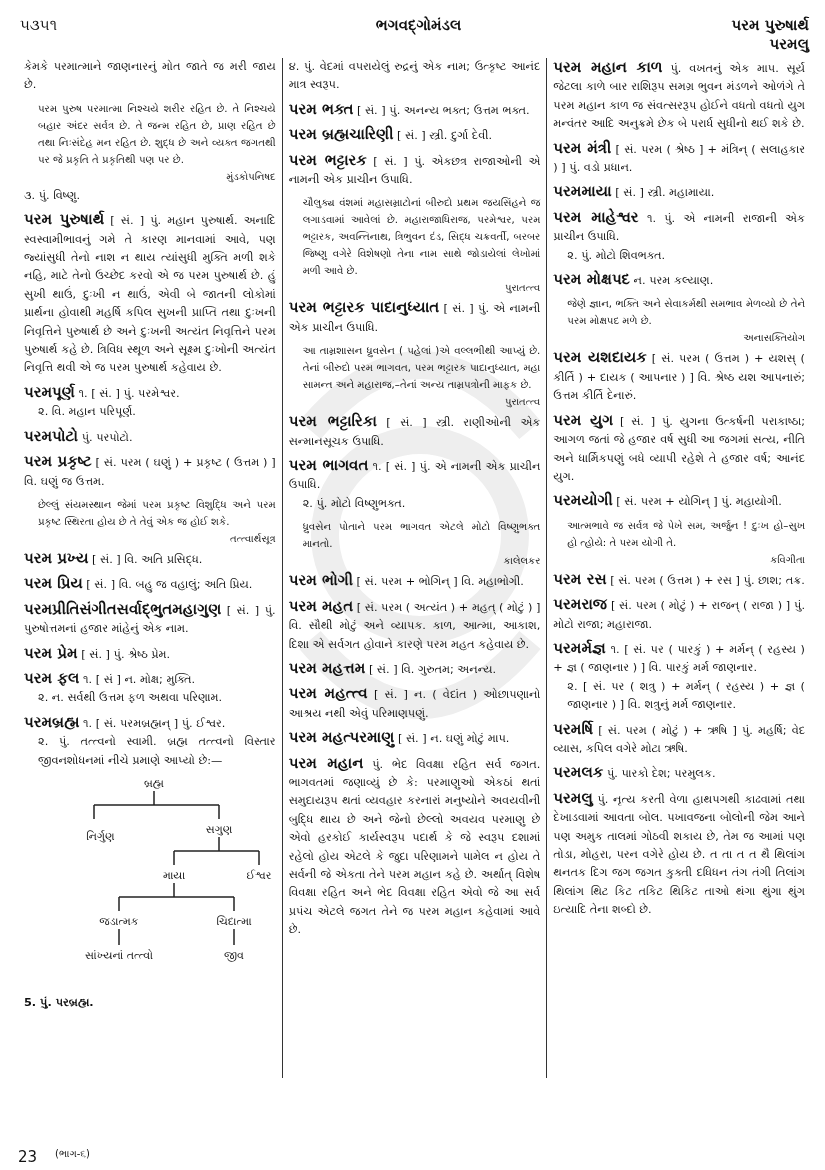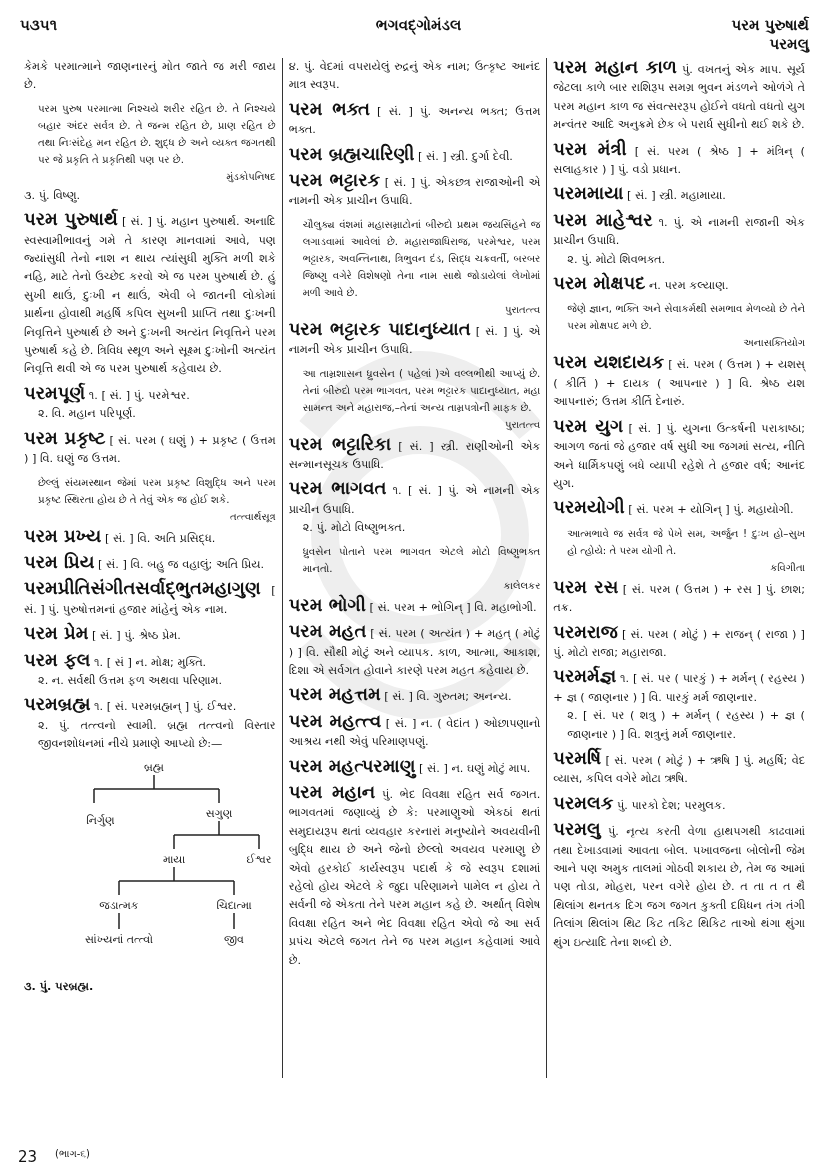--- a/index.html
+++ b/index.html
@@ -5,28 +5,28 @@
   html, body { margin: 0; padding: 0; background: #ffffff; }
   body {
     width: 825px; height: 1170px; position: relative; overflow: hidden;
     font-family: "DejaVu Sans", sans-serif; color: #111;
   }
   .watermark {
     position: absolute; left: 270px; top: 320px; width: 300px; height: 430px;
     pointer-events: none;
   }
   .header { position: absolute; top: 14px; left: 20px; right: 16px; height: 40px; }
-  .hdr-left { position: absolute; left: 0; top: 2px; font-weight: bold; font-size: 15px; }
+  .hdr-left { position: absolute; left: 0; top: 2px; font-weight: normal; font-size: 15px; }
   .hdr-center { position: absolute; left: 8px; right: 0; top: 2px; text-align: center; font-weight: bold; font-size: 15px; }
   .hdr-right { position: absolute; right: 0; top: 2px; text-align: right; font-weight: bold; font-size: 15px; line-height: 19px; }
   .columns { position: absolute; top: 58px; left: 18px; right: 14px; height: 1020px; display: flex; }
   .col { flex: 1 1 0; padding: 0 6px; box-sizing: border-box; font-size: 11.3px; line-height: 18.4px; overflow: hidden; }
   .col + .col { border-left: 1.5px solid #333; }
   .entry { margin: 0 0 5px 0; text-align: justify; }
-  .hw { font-weight: bold; font-size: 18px; }
+  .hw { font-weight: bold; font-size: 15px; }
   .body-text { }
   .sub { padding-left: 14px; }
   .quote { padding-left: 14px; font-size: 10.2px; line-height: 17px; margin: 2px 0 2px 0; text-align: justify; }
   .src { display: block; text-align: right; font-size: 10px; }
   .tree { position: relative; height: 215px; margin: 4px 0 4px 0; font-size: 11px; }
   .tnode { position: absolute; white-space: nowrap; transform: translateX(-50%); }
   .tree svg { position: absolute; left: 0; top: 0; }
   .footer { position: absolute; left: 18px; top: 1148px; font-size: 15px; }
   .footer small { font-size: 10px; vertical-align: top; margin-left: 18px; }
 </style>
@@ -50,20 +50,21 @@
   </span>
 </div>
 
 <div class="columns">
   <div class="col" id="col0">
       <div class="entry"><span class="body-text">કેમકે પરમાત્માને જાણનારનું મોત જાતે જ મરી જાય છે.</span></div>
       <div class="quote"><span>પરમ પુરુષ પરમાત્મા નિશ્ચયે શરીર રહિત છે. તે નિશ્ચયે બહાર અંદર સર્વત્ર છે. તે જન્મ રહિત છે, પ્રાણ રહિત છે તથા નિઃસંદેહ મન રહિત છે. શુદ્ધ છે અને વ્યક્ત જગતથી પર જે પ્રકૃતિ તે પ્રકૃતિથી પણ પર છે.</span><span class="src">મુંડકોપનિષદ</span></div>
       <div class="entry"><span class="body-text">૩. પું. વિષ્ણુ.</span></div>
       <div class="entry"><span class="hw">પરમ પુરુષાર્થ</span> <span class="body-text">[ સં. ] પું. મહાન પુરુષાર્થ. અનાદિ સ્વસ્વામીભાવનું ગમે તે કારણ માનવામાં આવે, પણ જ્યાંસુધી તેનો નાશ ન થાય ત્યાંસુધી મુક્તિ મળી શકે નહિ, માટે તેનો ઉચ્છેદ કરવો એ જ પરમ પુરુષાર્થ છે. હું સુખી થાઉં, દુઃખી ન થાઉં, એવી બે જાતની લોકોમાં પ્રાર્થના હોવાથી મહર્ષિ કપિલ સુખની પ્રાપ્તિ તથા દુઃખની નિવૃત્તિને પુરુષાર્થ છે અને દુઃખની અત્યંત નિવૃત્તિને પરમ પુરુષાર્થ કહે છે. ત્રિવિધ સ્થૂળ અને સૂક્ષ્મ દુઃખોની અત્યંત નિવૃત્તિ થવી એ જ પરમ પુરુષાર્થ કહેવાય છે.</span></div>
       <div class="entry"><span class="hw">પરમપૂર્ણ</span> <span class="body-text">૧. [ સં. ] પું. પરમેશ્વર.</span><div class="sub">૨. વિ. મહાન પરિપૂર્ણ.</div></div>
+      <div class="entry"><span class="hw">પરમપોટો</span> <span class="body-text">પું. પરપોટો.</span></div>
       <div class="entry"><span class="hw">પરમ પ્રકૃષ્ટ</span> <span class="body-text">[ સં. પરમ ( ઘણું ) + પ્રકૃષ્ટ ( ઉત્તમ ) ] વિ. ઘણું જ ઉત્તમ.</span></div>
       <div class="quote"><span>છેલ્લું સંયમસ્થાન જેમાં પરમ પ્રકૃષ્ટ વિશુદ્ધિ અને પરમ પ્રકૃષ્ટ સ્થિરતા હોય છે તે તેવું એક જ હોઈ શકે.</span><span class="src">તત્ત્વાર્થસૂત્ર</span></div>
       <div class="entry"><span class="hw">પરમ પ્રખ્ય</span> <span class="body-text">[ સં. ] વિ. અતિ પ્રસિદ્ધ.</span></div>
       <div class="entry"><span class="hw">પરમ પ્રિય</span> <span class="body-text">[ સં. ] વિ. બહુ જ વહાલું; અતિ પ્રિય.</span></div>
       <div class="entry"><span class="hw">પરમપ્રીતિસંગીતસર્વાદ્ભુતમહાગુણ</span> <span class="body-text">[ સં. ] પું. પુરુષોત્તમનાં હજાર માંહેનું એક નામ.</span></div>
       <div class="entry"><span class="hw">પરમ પ્રેમ</span> <span class="body-text">[ સં. ] પું. શ્રેષ્ઠ પ્રેમ.</span></div>
       <div class="entry"><span class="hw">પરમ ફલ</span> <span class="body-text">૧. [ સં ] ન. મોક્ષ; મુક્તિ.</span><div class="sub">૨. ન. સર્વથી ઉત્તમ ફળ અથવા પરિણામ.</div></div>
       <div class="entry"><span class="hw">પરમબ્રહ્મ</span> <span class="body-text">૧. [ સં. પરમબ્રહ્મન્ ] પું. ઈશ્વર.</span><div class="sub">૨. પું. તત્ત્વનો સ્વામી. બ્રહ્મ તત્ત્વનો વિસ્તાર જીવનશોધનમાં નીચે પ્રમાણે આપ્યો છે:—</div></div>
       <div class="tree">
         <svg width="255" height="215">
@@ -85,21 +86,21 @@
         <span class="tnode" style="left: 130px; top: 0px;">બ્રહ્મ</span>
         <span class="tnode" style="left: 70px; top: 53px; padding-left: 13px;">નિર્ગુણ</span>
         <span class="tnode" style="left: 195px; top: 46px;">સગુણ</span>
         <span class="tnode" style="left: 150px; top: 92px;">માયા</span>
         <span class="tnode" style="left: 235px; top: 92px;">ઈશ્વર</span>
         <span class="tnode" style="left: 95px; top: 138px;">જડાત્મક</span>
         <span class="tnode" style="left: 210px; top: 138px;">ચિદાત્મા</span>
         <span class="tnode" style="left: 95px; top: 172px;">સાંખ્યનાં તત્ત્વો</span>
         <span class="tnode" style="left: 210px; top: 172px;">જીવ</span>
       </div>
-      <div class="entry" style="font-weight: bold;">૩. પું. પરબ્રહ્મ.</div>
+      <div class="entry" style="font-weight: bold;">5. પું. પરબ્રહ્મ.</div>
     </div>
   <div class="col" id="col1">
       <div class="entry"><span class="body-text">૪. પું. વેદમાં વપરાયેલું રુદ્રનું એક નામ; ઉત્કૃષ્ટ આનંદ માત્ર સ્વરૂપ.</span></div>
       <div class="entry"><span class="hw">પરમ ભક્ત</span> <span class="body-text">[ સં. ] પું. અનન્ય ભક્ત; ઉત્તમ ભક્ત.</span></div>
       <div class="entry"><span class="hw">પરમ બ્રહ્મચારિણી</span> <span class="body-text">[ સં. ] સ્ત્રી. દુર્ગા દેવી.</span></div>
       <div class="entry"><span class="hw">પરમ ભટ્ટારક</span> <span class="body-text">[ સં. ] પું. એકછત્ર રાજાઓની એ નામની એક પ્રાચીન ઉપાધિ.</span></div>
       <div class="quote"><span>ચૌલુક્ય વંશમાં મહાસમ્રાટોનાં બીરુદો પ્રથમ જયસિંહને જ લગાડવામાં આવેલાં છે. મહારાજાધિરાજ, પરમેશ્વર, પરમ ભટ્ટારક, અવન્તિનાથ, ત્રિભુવન દંડ, સિદ્ધ ચક્રવર્તી, બરબર જિષ્ણુ વગેરે વિશેષણો તેના નામ સાથે જોડાયેલાં લેખોમાં મળી આવે છે.</span><span class="src">પુરાતત્ત્વ</span></div>
       <div class="entry"><span class="hw">પરમ ભટ્ટારક પાદાનુધ્યાત</span> <span class="body-text">[ સં. ] પું. એ નામની એક પ્રાચીન ઉપાધિ.</span></div>
       <div class="quote"><span>આ તામ્રશાસન ધ્રુવસેન ( પહેલાં )એ વલ્લભીથી આપ્યું છે. તેનાં બીરુદો પરમ ભાગવત, પરમ ભટ્ટારક પાદાનુધ્યાત, મહા સામન્ત અને મહારાજ,–તેનાં અન્ય તામ્રપત્રોની માફક છે.</span><span class="src">પુરાતત્ત્વ</span></div>
       <div class="entry"><span class="hw">પરમ ભટ્ટારિકા</span> <span class="body-text">[ સં. ] સ્ત્રી. રાણીઓની એક સન્માનસૂચક ઉપાધિ.</span></div>

